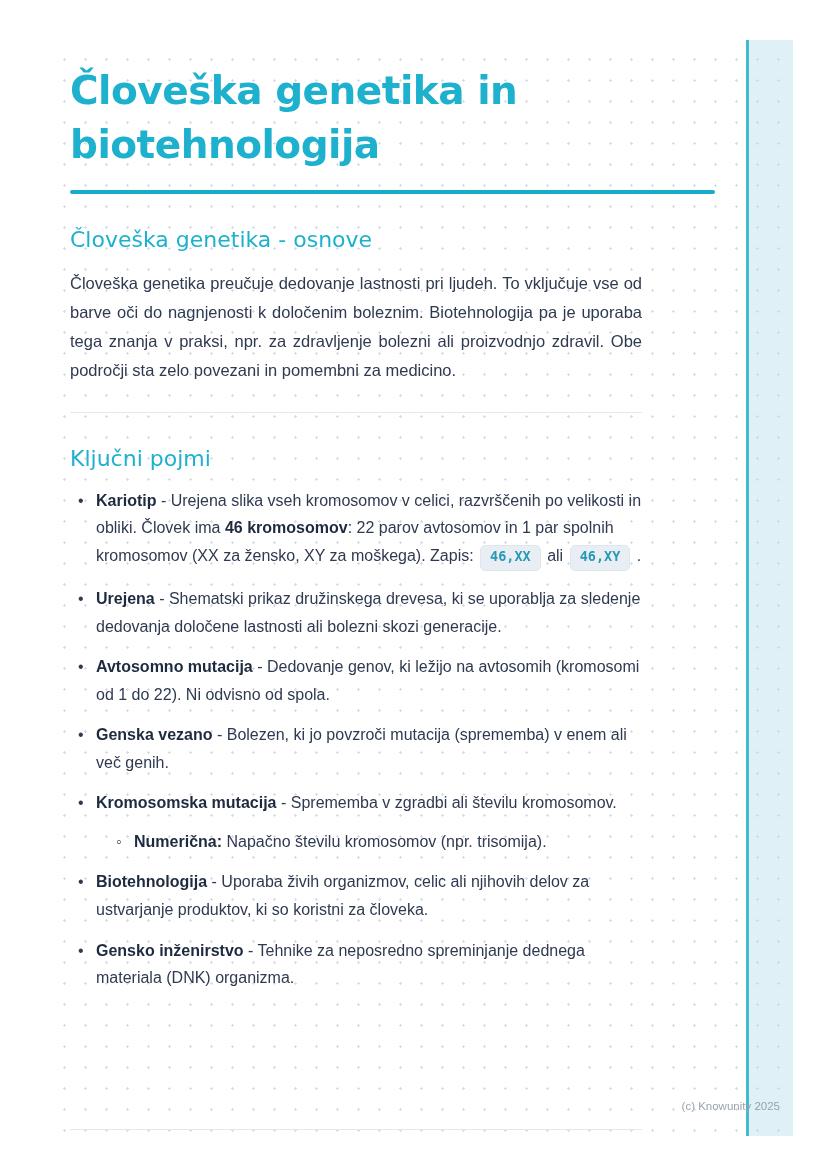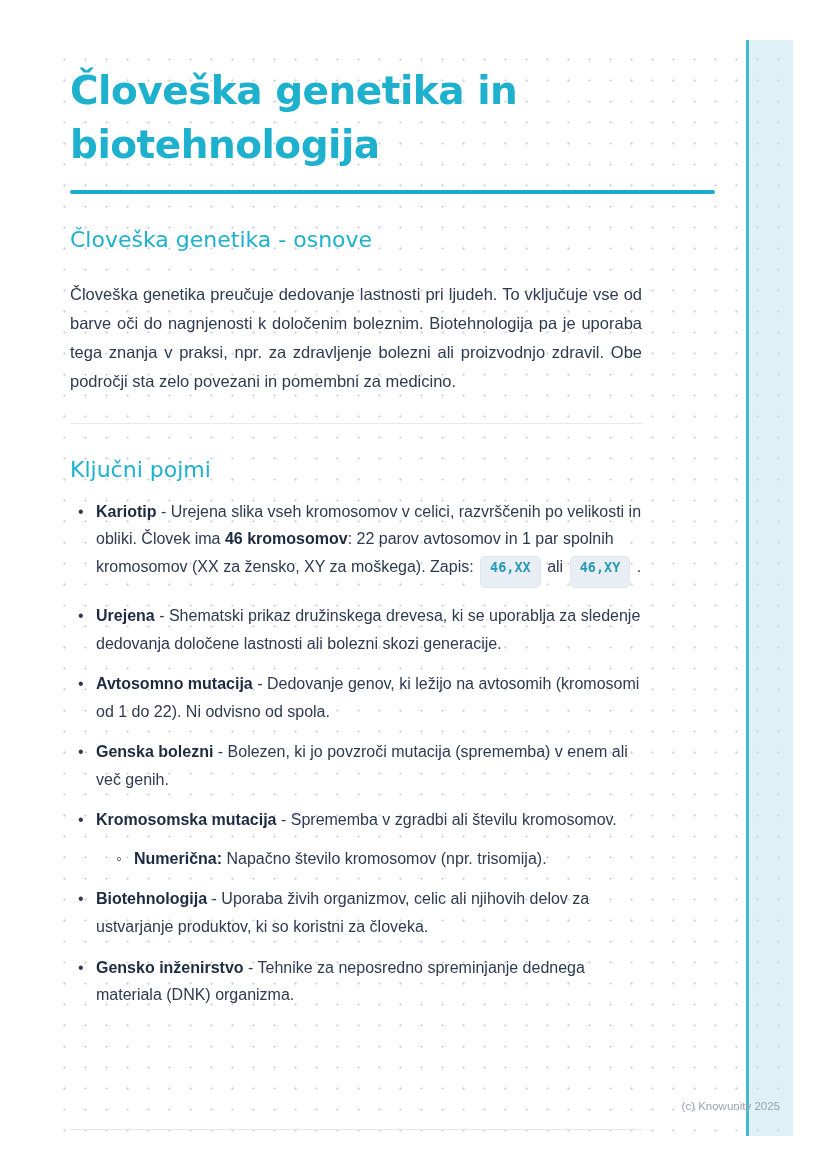--- a/index.html
+++ b/index.html
@@ -65,21 +65,21 @@
     border-radius:2px;
   }
   h2.section-heading{
     margin:33px 0 0 0;
     font-family:"DejaVu Sans", sans-serif;
     font-weight:normal;
     font-size:22px;
     color:var(--accent);
   }
   p.intro{
-    margin:28px 0 0 0;
+    margin:17px 0 0 0;
     width:572px;
     font-size:16.5px;
     line-height:1.76;
     text-align:justify;
     color:var(--body-text);
   }
   .divider{
     width:572px;
     height:1px;
     background:var(--divider);
@@ -108,21 +108,21 @@
   }
   ul.keylist b{
     color:var(--bold-text);
     font-weight:bold;
   }
   .code{
     display:inline-block;
     background:var(--code-bg);
     border:1px solid var(--code-border);
     border-radius:5px;
-    padding:1px 9px 10px 9px;
+    padding:1px 9px 4px 9px;
     margin:1px 2px;
     font-family:"DejaVu Sans Mono", monospace;
     font-size:13.5px;
     font-weight:bold;
     color:var(--code-text);
     line-height:1.45;
     vertical-align:baseline;
   }
   ul.sublist{
     list-style:none;
@@ -172,23 +172,23 @@
     <h2 class="section-heading">Človeška genetika - osnove</h2>
     <p class="intro">Človeška genetika preučuje dedovanje lastnosti pri ljudeh. To vključuje vse od barve oči do nagnjenosti k določenim boleznim. Biotehnologija pa je uporaba tega znanja v praksi, npr. za zdravljenje bolezni ali proizvodnjo zdravil. Obe področji sta zelo povezani in pomembni za medicino.</p>
 
     <div class="divider"></div>
 
     <h2 class="section-heading">Ključni pojmi</h2>
     <ul class="keylist">
         <li><b>Kariotip</b><span> - Urejena slika vseh kromosomov v celici, razvrščenih po velikosti in obliki. Človek ima </span><b>46 kromosomov</b><span>: 22 parov avtosomov in 1 par spolnih kromosomov (XX za žensko, XY za moškega). Zapis: </span><span class="code">46,XX</span><span> ali </span><span class="code">46,XY</span><span> .</span></li>
         <li><b>Urejena</b><span> - Shematski prikaz družinskega drevesa, ki se uporablja za sledenje dedovanja določene lastnosti ali bolezni skozi generacije.</span></li>
         <li><b>Avtosomno mutacija</b><span> - Dedovanje genov, ki ležijo na avtosomih (kromosomi od 1 do 22). Ni odvisno od spola.</span></li>
-        <li><b>Genska bolezni</b><span> - Bolezen, ki jo povzroči mutacija (sprememba) v enem ali več genih.</span></li>
+        <li><b>Genska vezano</b><span> - Bolezen, ki jo povzroči mutacija (sprememba) v enem ali več genih.</span></li>
         <li><b>Kromosomska mutacija</b><span> - Sprememba v zgradbi ali številu kromosomov.</span><ul class="sublist">
-            <li><b>Numerična:</b><span> Napačno število kromosomov (npr. trisomija).</span></li>
+            <li><b>Numerična:</b><span> Napačno številu kromosomov (npr. trisomija).</span></li>
           </ul></li>
         <li><b>Biotehnologija</b><span> - Uporaba živih organizmov, celic ali njihovih delov za ustvarjanje produktov, ki so koristni za človeka.</span></li>
         <li><b>Gensko inženirstvo</b><span> - Tehnike za neposredno spreminjanje dednega materiala (DNK) organizma.</span></li>
       </ul>
   </div>
 
   <div class="footer">(c) Knowunity 2025</div>
   <div class="bottom-divider"></div>
 </div>
 

